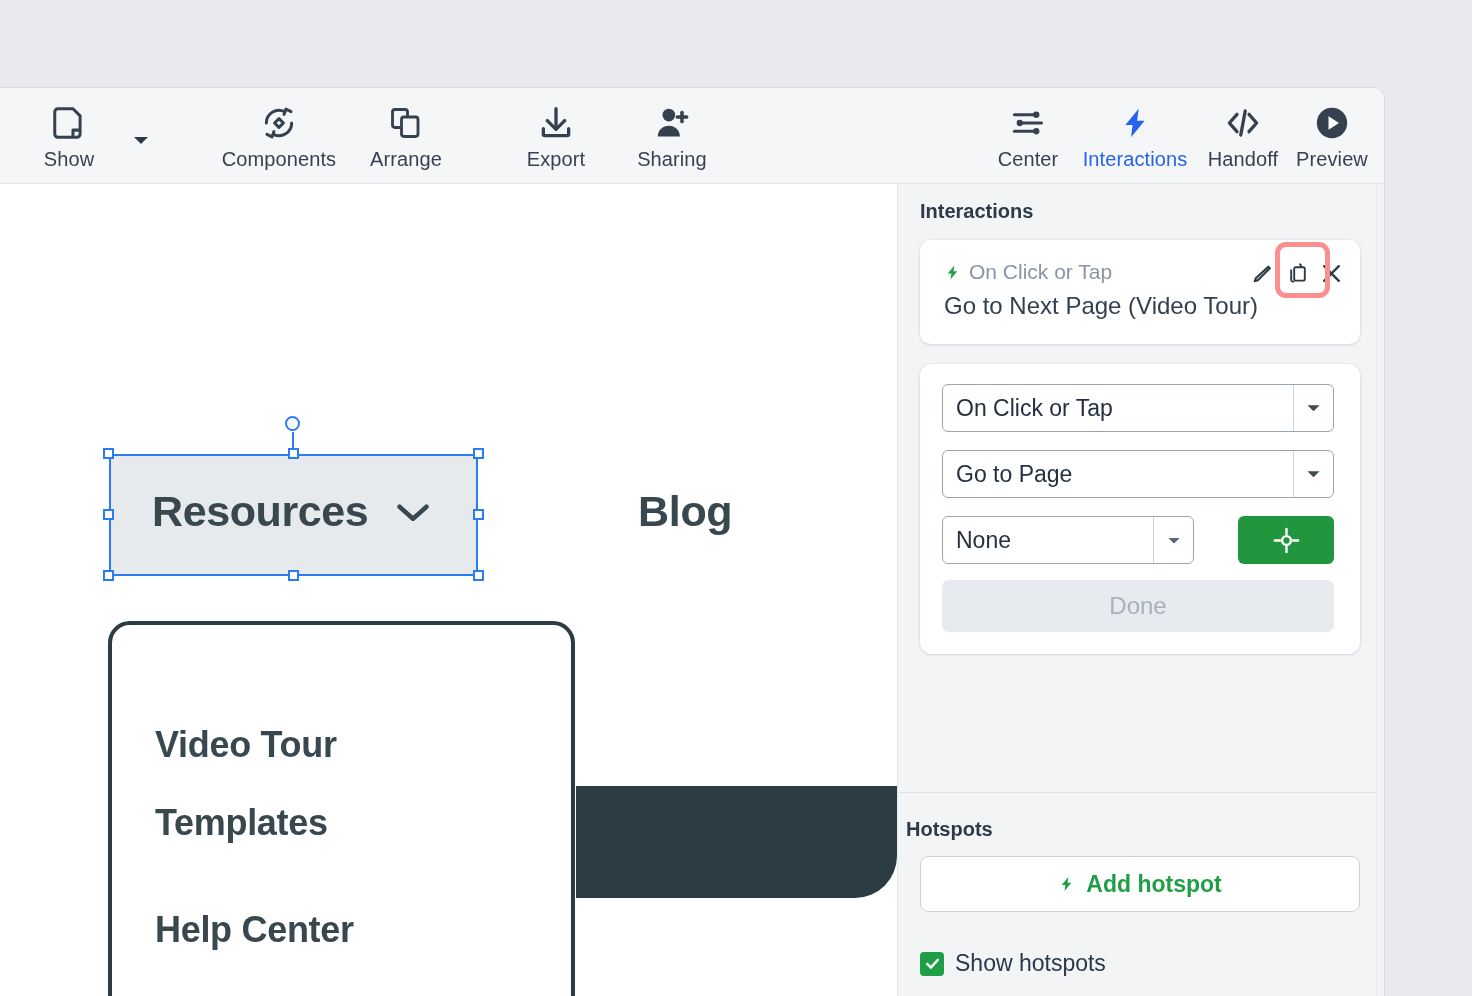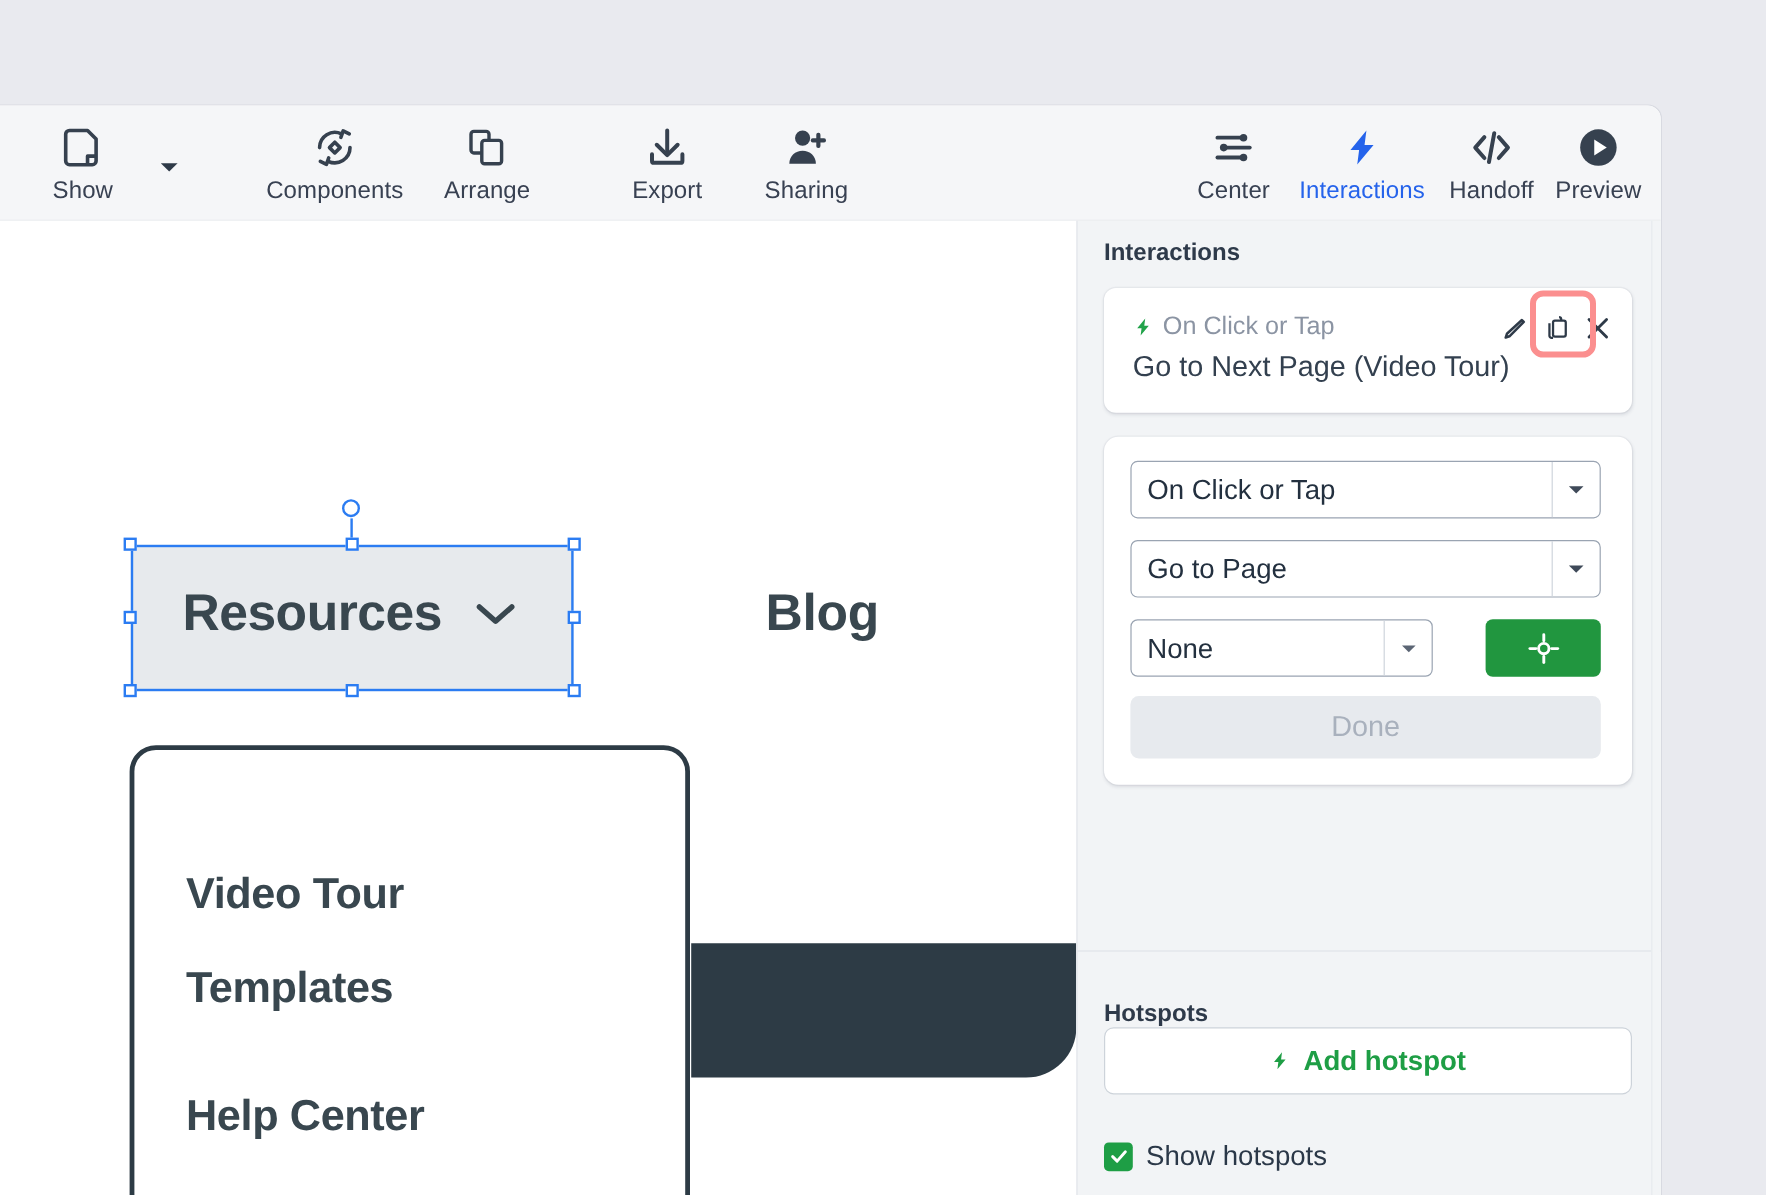--- a/index.html
+++ b/index.html
@@ -225,21 +225,21 @@
     background: #e7eaee; border-radius: 7px;
     display: flex; align-items: center; justify-content: center;
     font-size: 24px; color: #a9b1bd;
     cursor: default;
   }
 
   #panel-divider {
     position: absolute; left: 0; top: 608px;
     width: 487px; height: 1px; background: #dfe3e8;
   }
-  #hotspots-title { position: absolute; left: 22px; top: 634px; margin-top: 16px; }
+  #hotspots-title { position: absolute; left: 8px; top: 634px; }
   #add-hotspot {
     position: absolute; left: 22px; top: 672px;
     width: 440px; height: 56px;
     background: #ffffff;
     border: 1px solid #cdd3da;
     border-radius: 8px;
     display: flex; align-items: center; justify-content: center;
     gap: 11px; cursor: pointer;
   }
   #add-hotspot-label {

